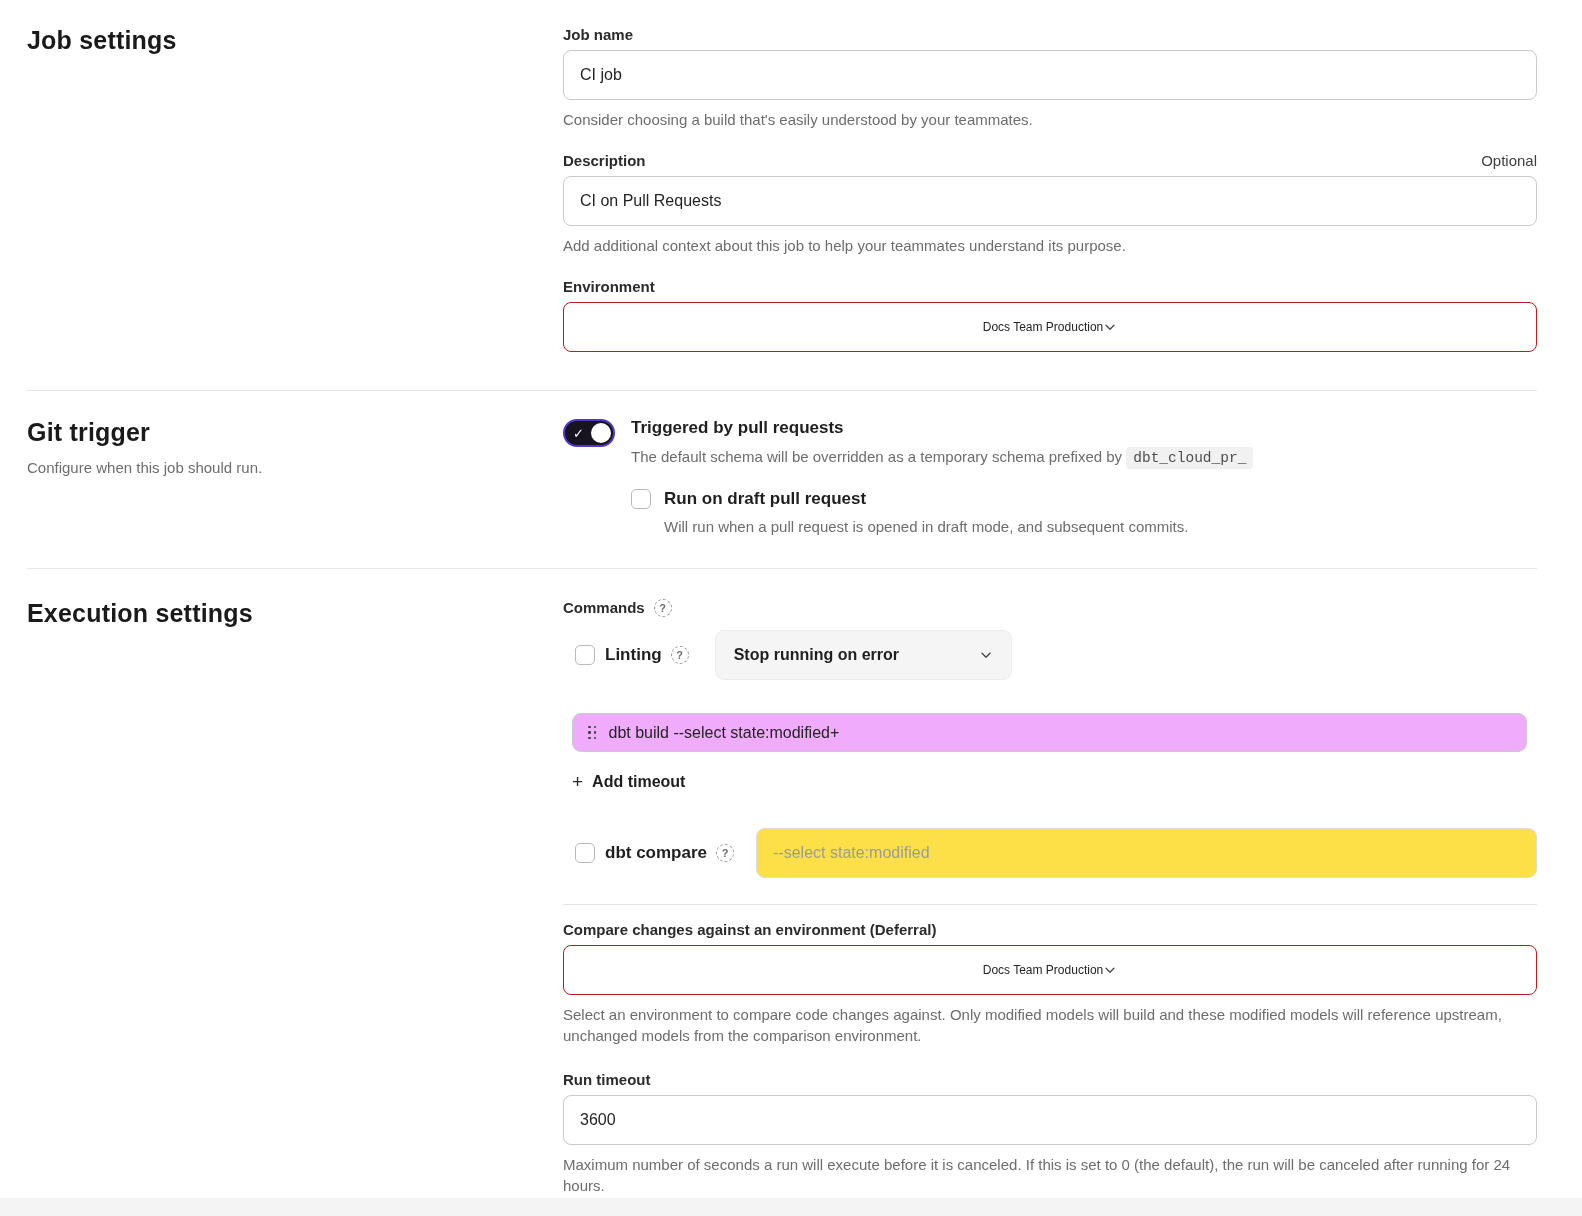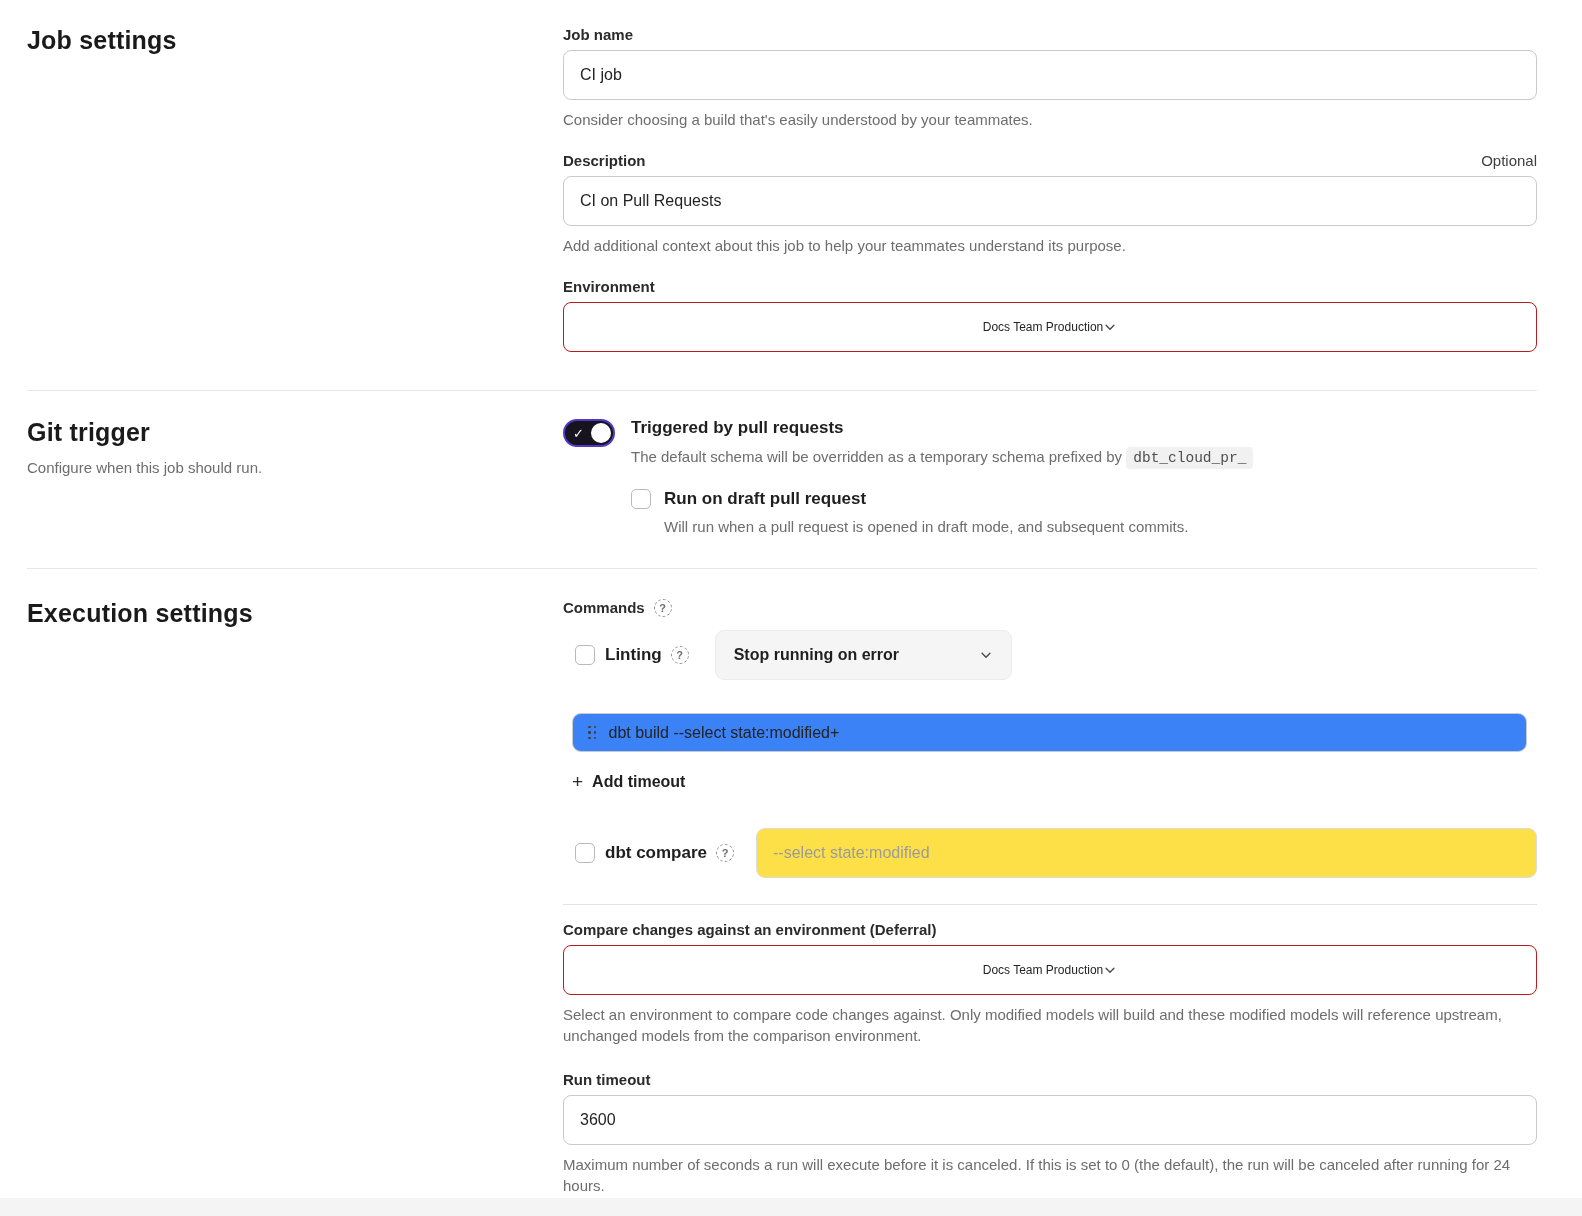--- a/index.html
+++ b/index.html
@@ -104,21 +104,21 @@
     margin-left: 26px; width: 297px; height: 50px;
     background: #f5f5f5; border: 1px solid #ececec; border-radius: 9px;
     display: flex; align-items: center; justify-content: space-between;
     padding: 0 18px; font-size: 16px; font-weight: 700; color: #1f1f1f;
     cursor: pointer;
   }
 
   .command-box {
     margin: 33px 10px 0 9px;
     height: 39px; border: 1px solid #c9cacb; border-radius: 9px;
-    display: flex; align-items: center; padding: 0 12px; background: #3b82f6;
+    display: flex; align-items: center; padding: 0 12px; background: #f0abfc;
   }
   .drag-handle {
     display: grid; grid-template-columns: repeat(2, 3px); grid-auto-rows: 3px;
     gap: 2.5px; cursor: grab; flex-shrink: 0; margin: 0 12px 0 3px;
   }
   .drag-handle i { background: #3f3f3f; border-radius: 50%; width: 2.6px; height: 2.6px; }
   .command-input {
     border: none; outline: none; flex: 1; font-size: 16px; color: #242424;
     font-family: "Liberation Sans", sans-serif; background: transparent;
   }

